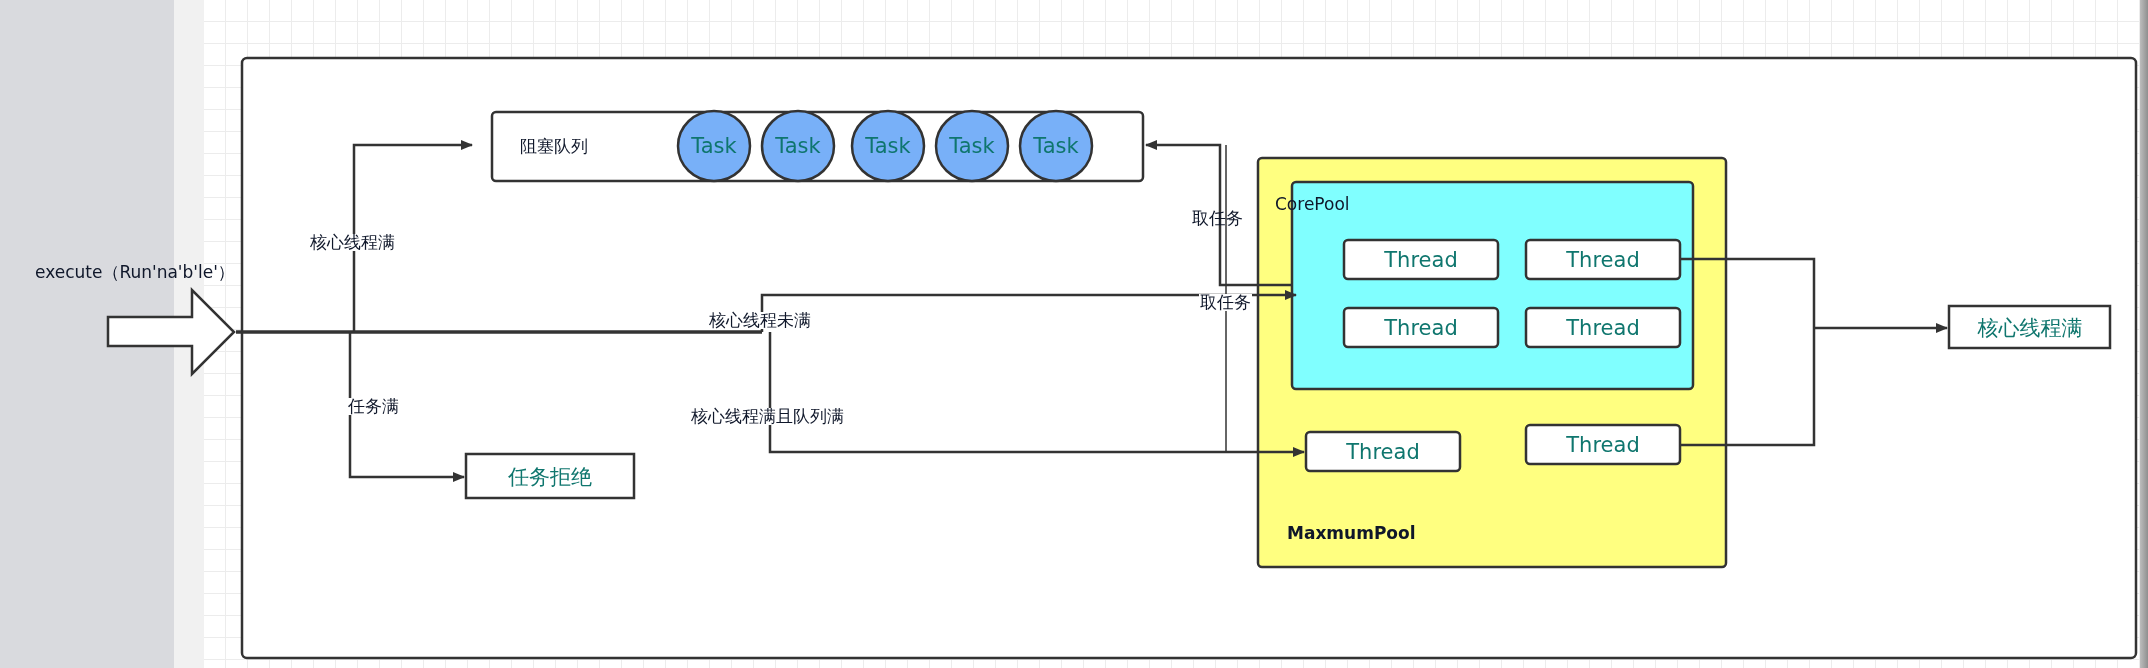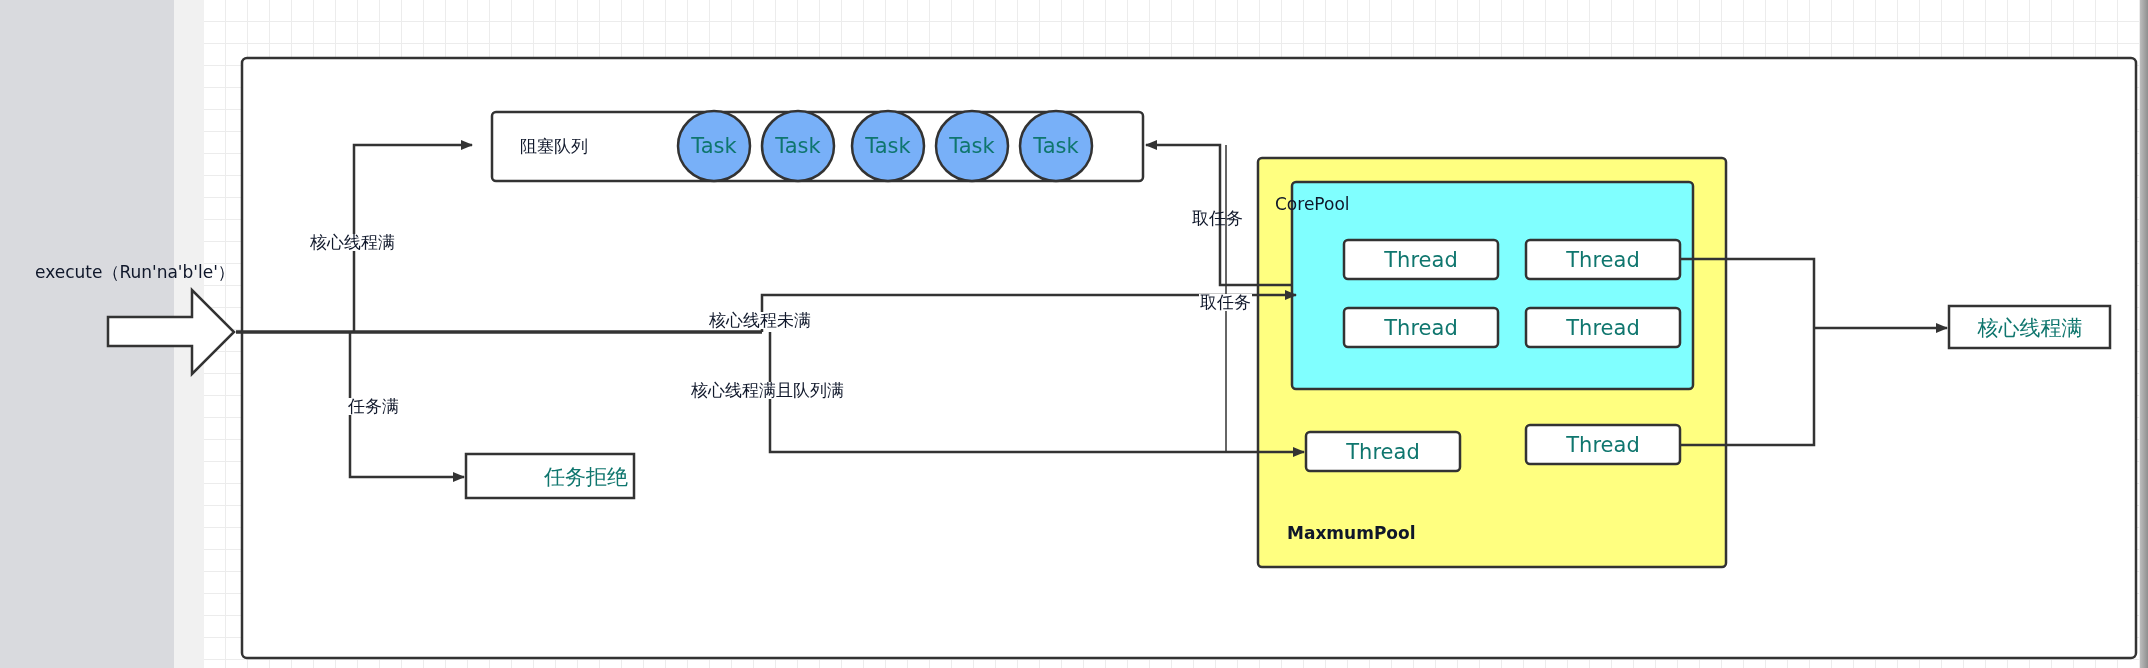--- a/index.html
+++ b/index.html
@@ -114,23 +114,23 @@
 <div class="lbl nobg" style="left:1274px; top:196px;">CorePool</div>
 <div class="lbl nobg" style="left:1286px; top:525px;font-weight:bold;">MaxmumPool</div>
 
 <div class="node-text" style="left:1421px; top:260px;">Thread</div>
 <div class="node-text" style="left:1603px; top:260px;">Thread</div>
 <div class="node-text" style="left:1421px; top:328px;">Thread</div>
 <div class="node-text" style="left:1603px; top:328px;">Thread</div>
 <div class="node-text" style="left:1383px; top:452px;">Thread</div>
 <div class="node-text" style="left:1603px; top:445px;">Thread</div>
 
-<div class="node-text" style="left:550px; top:477px;margin-left:36px;">任务拒绝</div>
+<div class="node-text" style="left:550px; top:477px;">任务拒绝</div>
 <div class="node-text" style="left:2030px; top:328px;">核心线程满</div>
 
 <div class="lbl" style="left:309px; top:234px;">核心线程满</div>
 <div class="lbl" style="left:323px; top:398px;margin-left:24px;">任务满</div>
 <div class="lbl" style="left:708px; top:312px;">核心线程未满</div>
-<div class="lbl" style="left:690px; top:382px;">核心线程满且队列满</div>
+<div class="lbl" style="left:690px; top:408px;">核心线程满且队列满</div>
 <div class="lbl nobg" style="left:1191px; top:210px;">取任务</div>
 <div class="lbl" style="left:1199px; top:294px;">取任务</div>
 
 <div class="right-edge"></div>
 
 </body></html>

